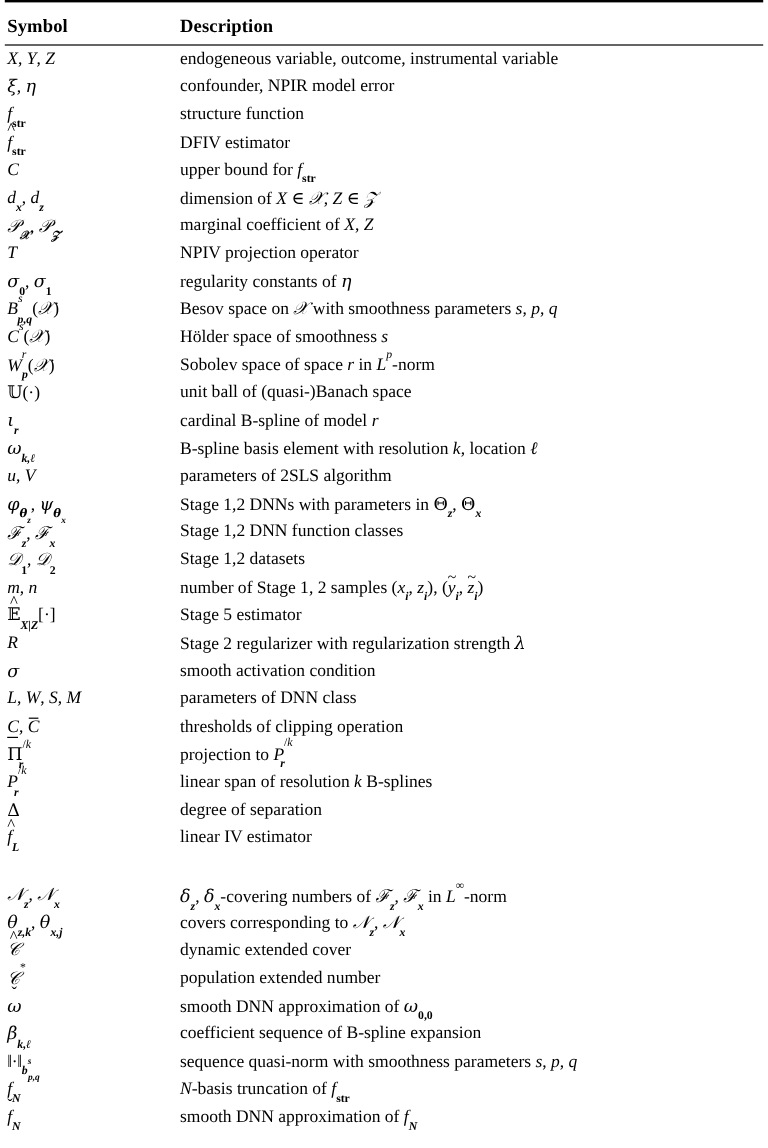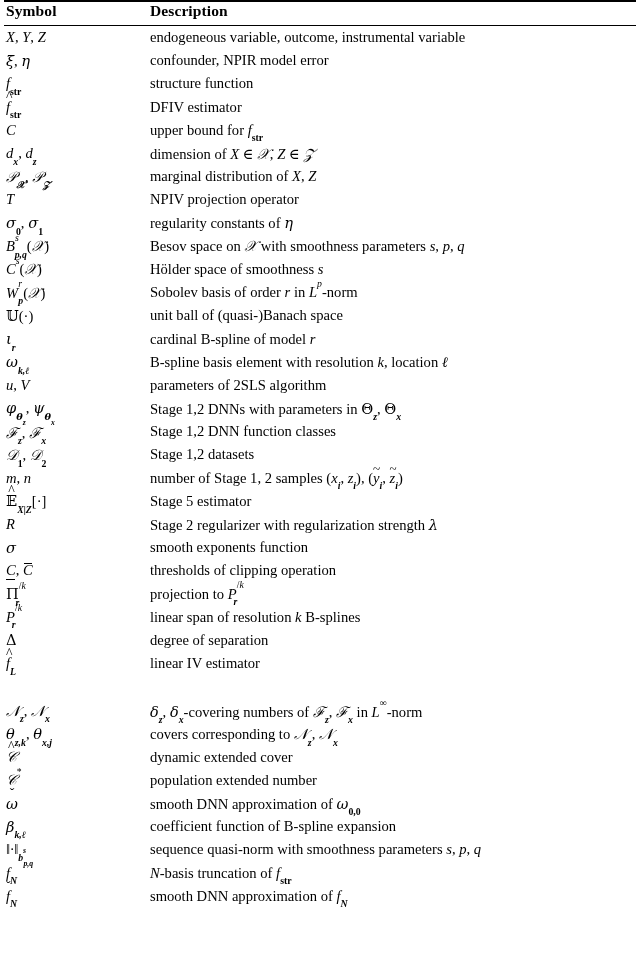--- a/index.html
+++ b/index.html
@@ -37,21 +37,21 @@
     width: 100%;
     border-collapse: collapse;
     table-layout: fixed;
   }
   table.tbl col.c-sym { width: 144px; }
   table.tbl col.c-desc { width: auto; }
 
   .head-row td {
     font-weight: bold;
     font-size: 15.5px;
-    padding: 0 0 5px 0;
+    padding: 12px 0 5px 0;
     vertical-align: baseline;
     letter-spacing: 0.1px;
     margin-top: 48px;
   }
 
   .body-row td {
     font-size: 14.6px;
     padding: 0;
     height: 23.2px;
     vertical-align: middle;
@@ -189,21 +189,21 @@
         <td class="desc"><span class="txt">upper bound for </span><span class="mi">f</span><sub class="mup">str</sub></td>
       </tr>
 
       <tr class="body-row">
         <td class="sym"><span class="mi">d</span><sub class="mi">x</sub><span class="txt">,&nbsp;</span><span class="mi">d</span><sub class="mi">z</sub></td>
         <td class="desc"><span class="txt">dimension of </span><span class="mi">X</span><span class="txt"> ∈ </span><span class="cal">𝒳</span><span class="txt">,&nbsp;</span><span class="mi">Z</span><span class="txt"> ∈ </span><span class="cal">𝒵</span></td>
       </tr>
 
       <tr class="body-row">
         <td class="sym"><span class="cal">𝒫</span><sub class="cal">𝒳</sub><span class="txt">,&nbsp;</span><span class="cal">𝒫</span><sub class="cal">𝒵</sub></td>
-        <td class="desc"><span class="txt">marginal distribution of </span><span class="mi">X</span><span class="txt">,&nbsp;</span><span class="mi">Z</span></td>
+        <td class="desc"><span class="txt">marginal coefficient of </span><span class="mi">X</span><span class="txt">,&nbsp;</span><span class="mi">Z</span></td>
       </tr>
 
       <tr class="body-row">
         <td class="sym"><span class="mi">T</span></td>
         <td class="desc">NPIV projection operator</td>
       </tr>
 
       <tr class="body-row">
         <td class="sym"><span class="mgr">σ</span><sub class="mup">0</sub><span class="txt">,&nbsp;</span><span class="mgr">σ</span><sub class="mup">1</sub></td>
         <td class="desc"><span class="txt">regularity constants of </span><span class="mgr">η</span></td>
@@ -214,21 +214,21 @@
         <td class="desc"><span class="txt">Besov space on </span><span class="cal">𝒳</span><span class="txt"> with smoothness parameters </span><span class="mi">s</span><span class="txt">,&nbsp;</span><span class="mi">p</span><span class="txt">,&nbsp;</span><span class="mi">q</span></td>
       </tr>
 
       <tr class="body-row">
         <td class="sym"><span class="mi">C</span><sup class="mi">s</sup><span class="txt">(</span><span class="cal">𝒳</span><span class="txt">)</span></td>
         <td class="desc"><span class="txt">Hölder space of smoothness </span><span class="mi">s</span></td>
       </tr>
 
       <tr class="body-row">
         <td class="sym"><span class="mi">W</span><sup class="mi">r</sup><sub style="margin-left:-0.38em" class="mi">p</sub><span class="txt">(</span><span class="cal">𝒳</span><span class="txt">)</span></td>
-        <td class="desc"><span class="txt">Sobolev basis of order </span><span class="mi">r</span><span class="txt"> in </span><span class="mi">L</span><sup class="mi">p</sup><span class="txt">-norm</span></td>
+        <td class="desc"><span class="txt">Sobolev space of space </span><span class="mi">r</span><span class="txt"> in </span><span class="mi">L</span><sup class="mi">p</sup><span class="txt">-norm</span></td>
       </tr>
 
       <tr class="body-row">
         <td class="sym"><span class="bb">𝕌</span><span class="txt">(·)</span></td>
         <td class="desc">unit ball of (quasi-)Banach space</td>
       </tr>
 
       <tr class="body-row">
         <td class="sym"><span class="mgr">ι</span><sub class="mi">r</sub></td>
         <td class="desc"><span class="txt">cardinal B-spline of model </span><span class="mi">r</span></td>
@@ -269,23 +269,27 @@
         <td class="desc">Stage 5 estimator</td>
       </tr>
 
       <tr class="body-row">
         <td class="sym"><span class="mi">R</span></td>
         <td class="desc"><span class="txt">Stage 2 regularizer with regularization strength </span><span class="mgr">λ</span></td>
       </tr>
 
       <tr class="body-row">
         <td class="sym"><span class="mgr">σ</span></td>
-        <td class="desc">smooth exponents function</td>
-      </tr>
-
+        <td class="desc">smooth activation condition</td>
+      </tr>
+
+      <tr class="body-row">
+        <td class="sym"><span class="mi">L</span><span class="txt">,&nbsp;</span><span class="mi">W</span><span class="txt">,&nbsp;</span><span class="mi">S</span><span class="txt">,&nbsp;</span><span class="mi">M</span></td>
+        <td class="desc">parameters of DNN class</td>
+      </tr>
 
       <tr class="body-row">
         <td class="sym"><span class="und-wrap"><span class="acc"></span><span class="mi">C</span></span><span class="txt">,&nbsp;</span><span class="bar-wrap"><span class="acc"></span><span class="mi">C</span></span></td>
         <td class="desc">thresholds of clipping operation</td>
       </tr>
 
 
       <tr class="body-row">
         <td class="sym"><span class="mgru">Π</span><sup class="frac-slash">/<span class="mi">k</span></sup><sub style="margin-left:-1.05em" class="mi">r</sub></td>
         <td class="desc"><span class="txt">projection to </span><span class="mi">P</span><sup class="frac-slash">/<span class="mi">k</span></sup><sub style="margin-left:-1.05em" class="mi">r</sub></td>
@@ -331,21 +335,21 @@
         <td class="desc">population extended number</td>
       </tr>
 
       <tr class="body-row">
         <td class="sym"><span class="check-wrap"><span class="acc">ˇ</span><span class="mgr">ω</span></span></td>
         <td class="desc"><span class="txt">smooth DNN approximation of </span><span class="mgr">ω</span><sub class="mup">0,0</sub></td>
       </tr>
 
       <tr class="body-row">
         <td class="sym"><span class="mgr">β</span><sub class="mi">k,ℓ</sub></td>
-        <td class="desc">coefficient function of B-spline expansion</td>
+        <td class="desc">coefficient sequence of B-spline expansion</td>
       </tr>
 
       <tr class="body-row">
         <td class="sym"><span class="norm-bars">‖·‖</span><sub><span class="mi">b</span><sup class="mi" style="font-size:0.8em">s</sup><sub class="mi" style="font-size:0.8em;margin-left:-0.35em">p,q</sub></sub></td>
         <td class="desc"><span class="txt">sequence quasi-norm with smoothness parameters </span><span class="mi">s</span><span class="txt">,&nbsp;</span><span class="mi">p</span><span class="txt">,&nbsp;</span><span class="mi">q</span></td>
       </tr>
 
       <tr class="body-row">
         <td class="sym"><span class="mi">f</span><sub class="mi">N</sub></td>
         <td class="desc"><span class="mi">N</span><span class="txt">-basis truncation of </span><span class="mi">f</span><sub class="mup">str</sub></td>

